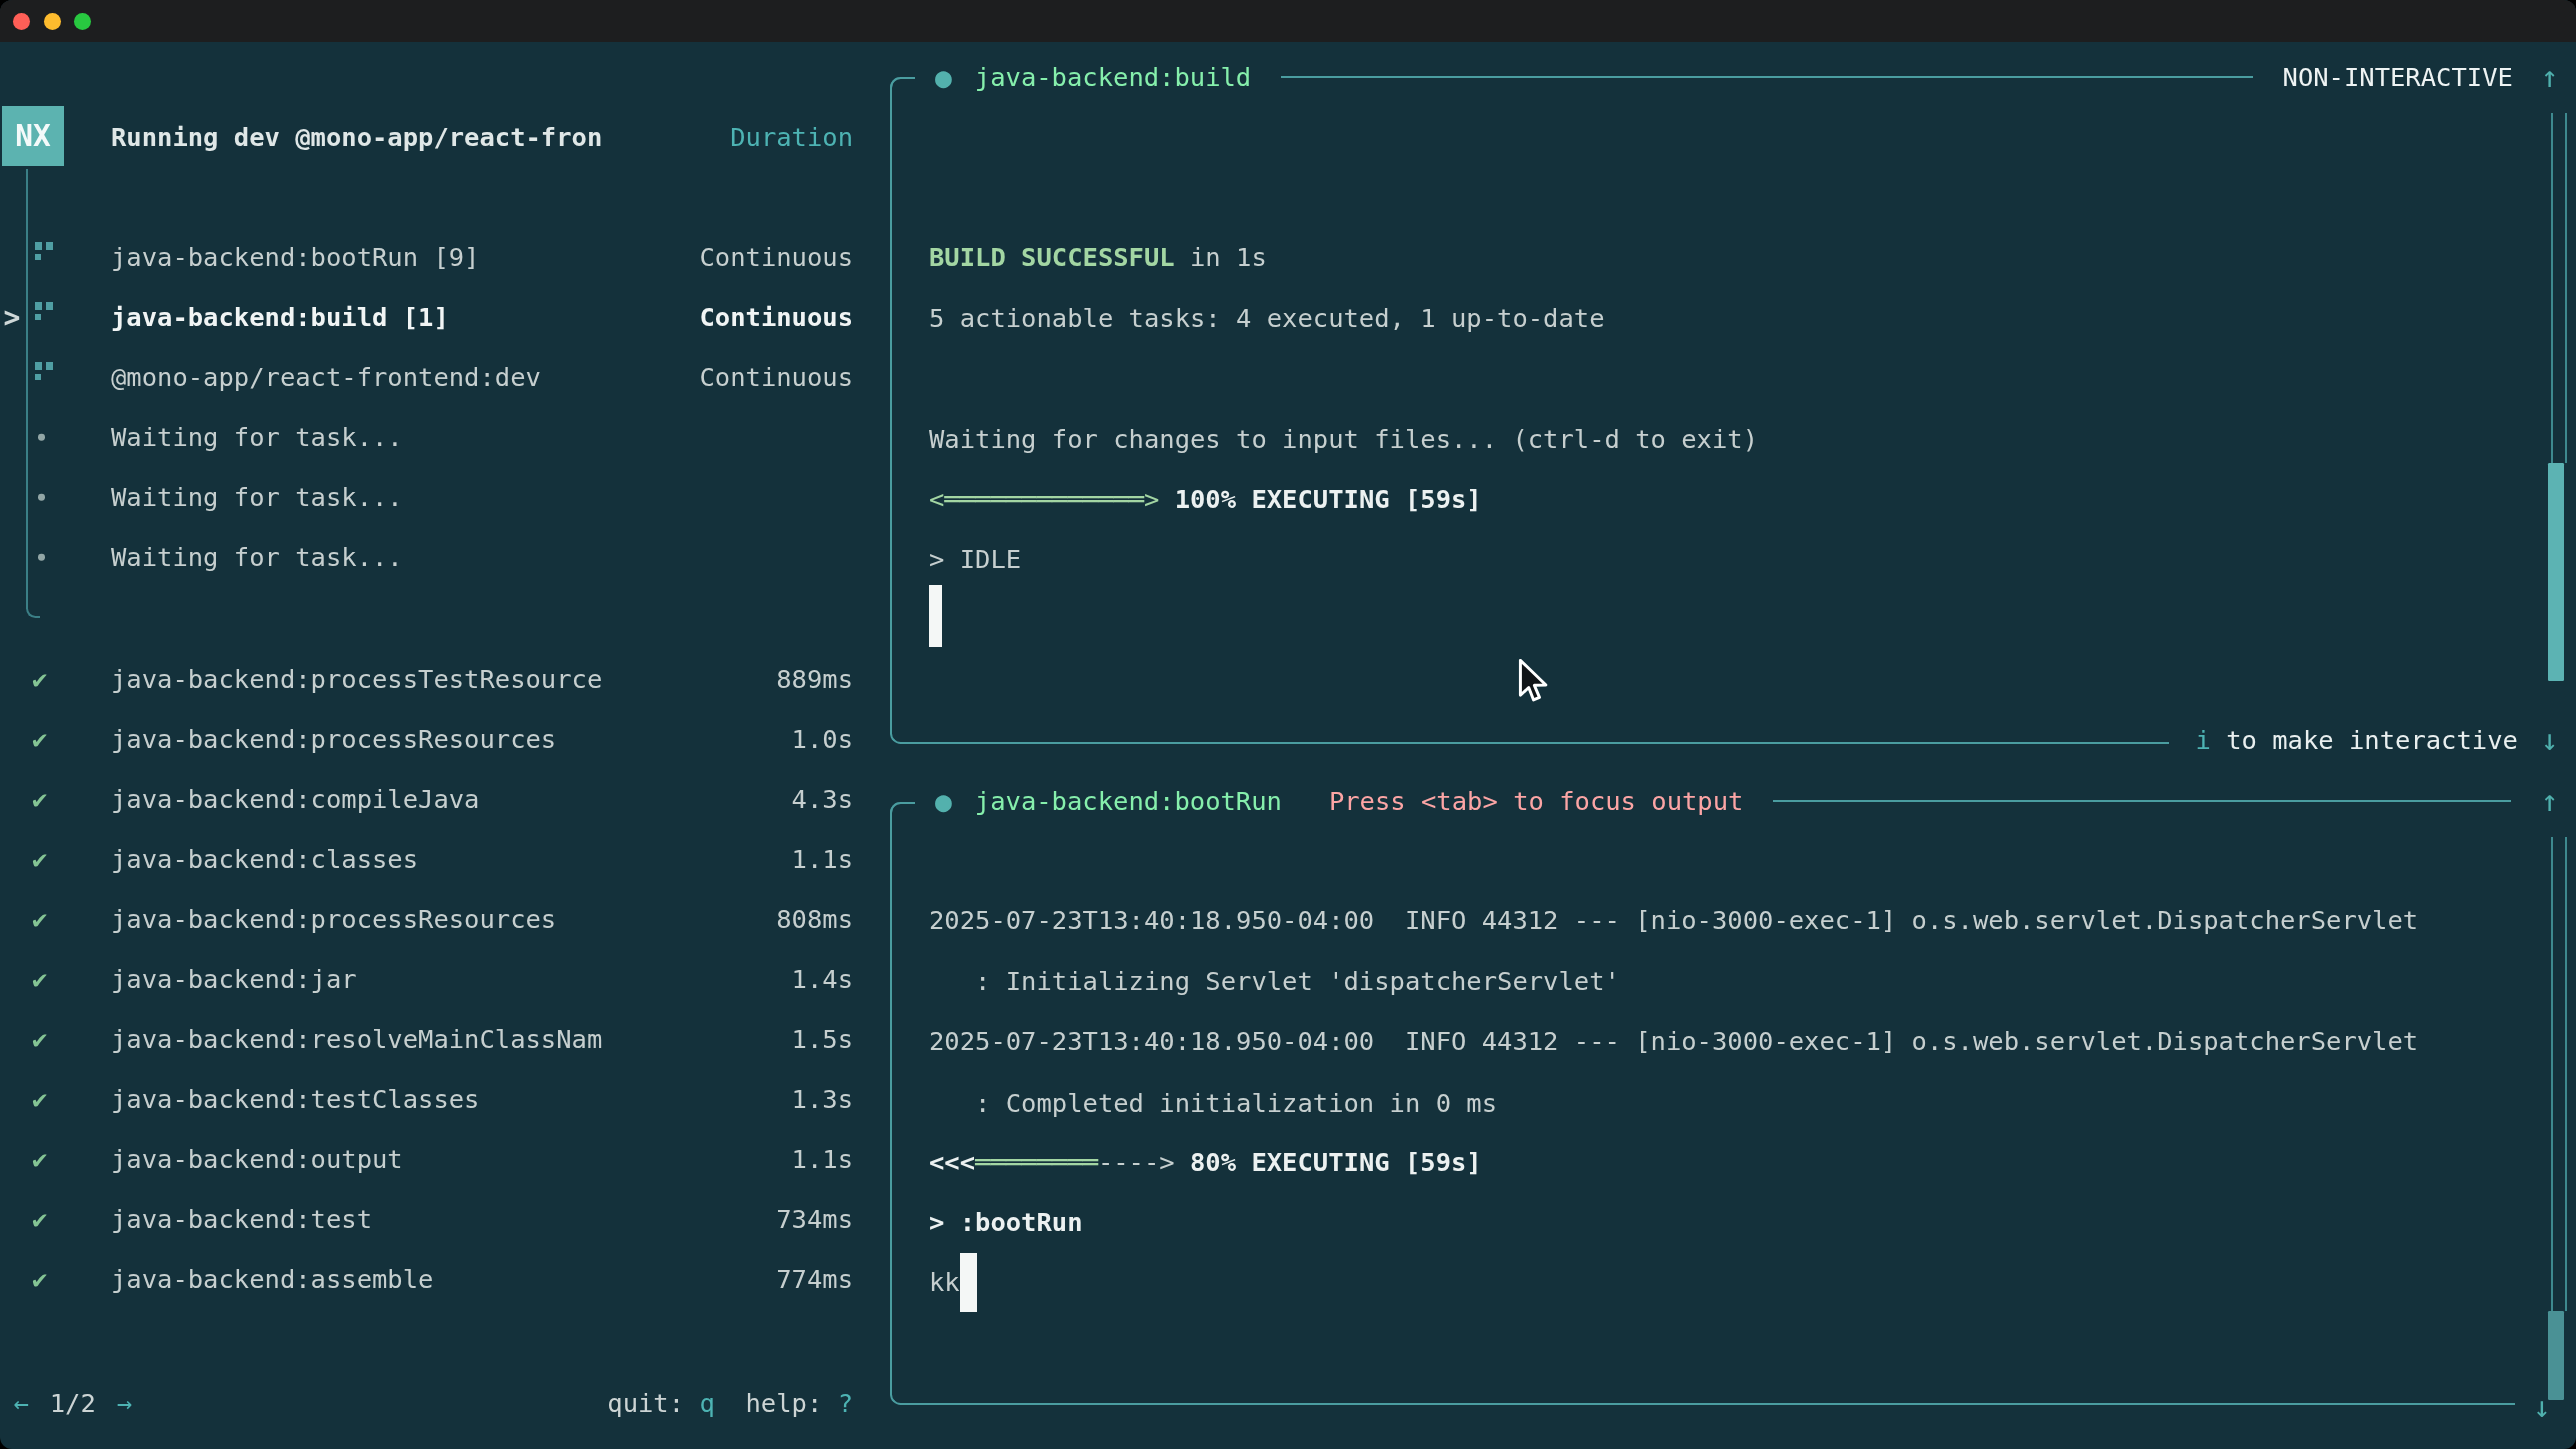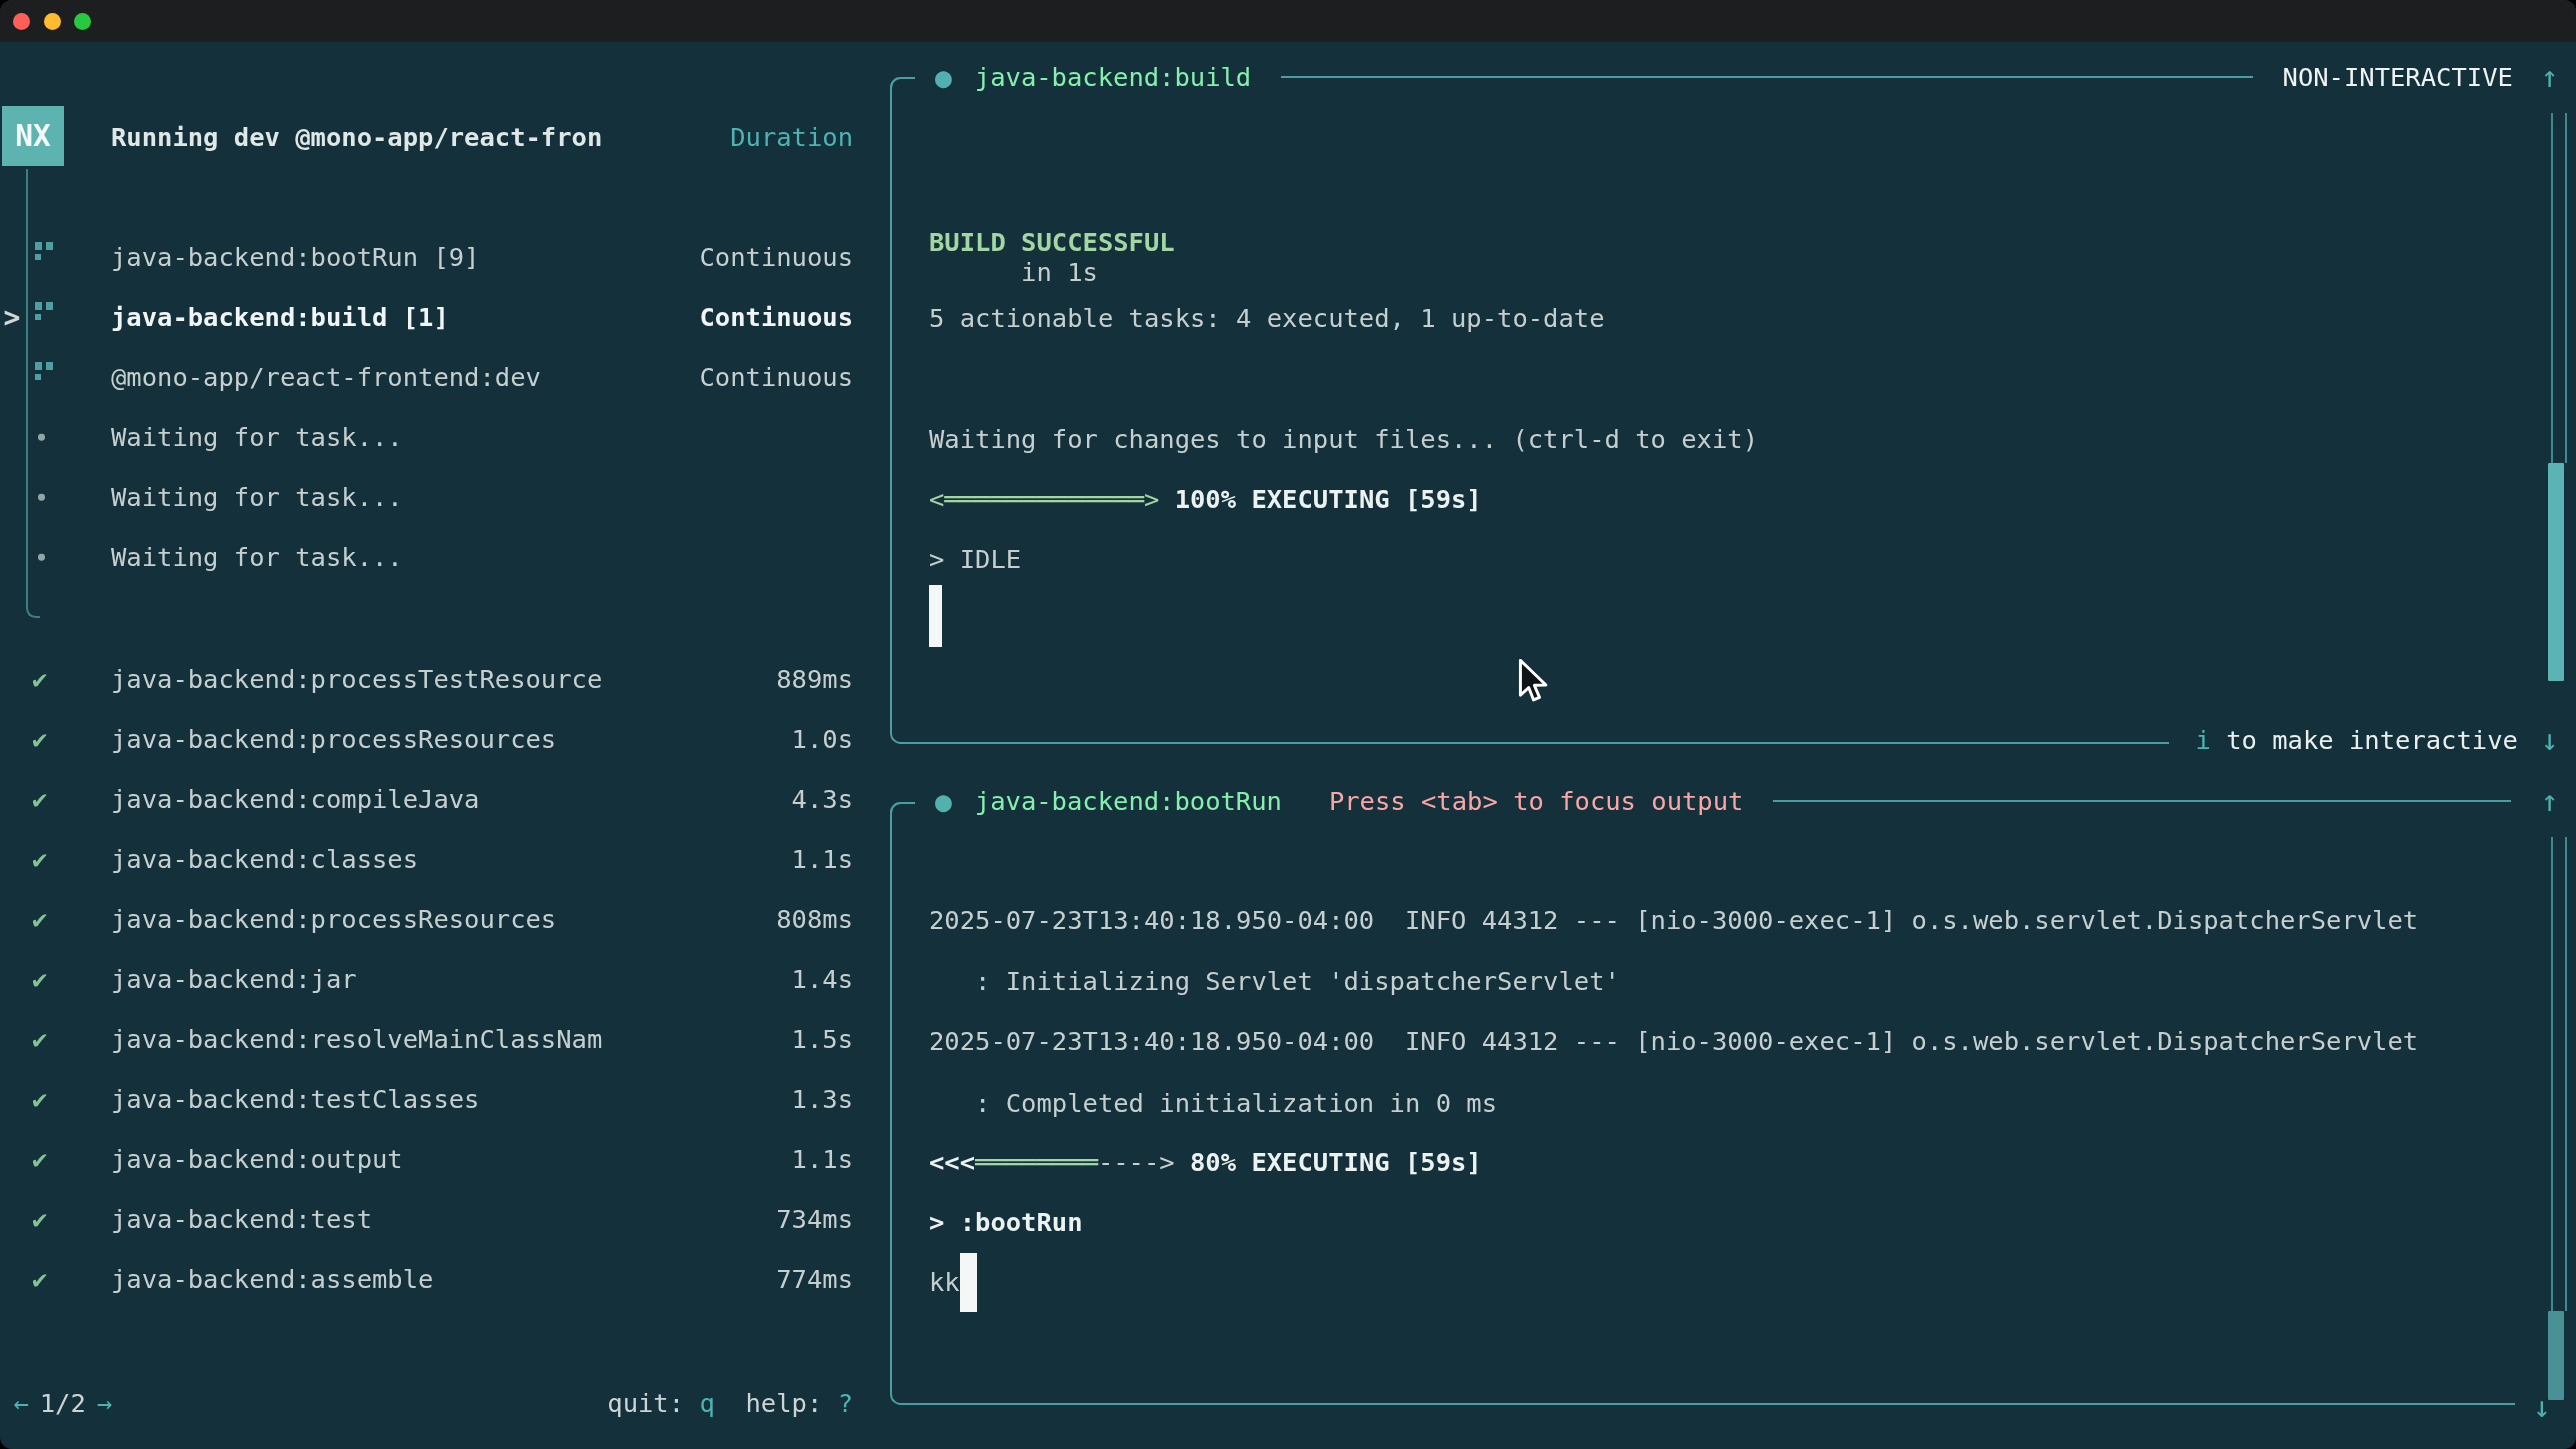--- a/index.html
+++ b/index.html
@@ -230,35 +230,35 @@
       </div>
 
       <div class="trow">
         <span class="check">✔</span>
         <span class="tname">java-backend:assemble</span>
         <span class="tdur">774ms</span>
       </div>
     </div>
 
   <div class="side-footer">
-    <span class="pager"><span class="arr">←</span><span style="margin:0 11px;">1/2</span><span class="arr">→</span></span>
+    <span class="pager"><span class="arr">←</span><span style="margin:0 21px;">1/2</span><span class="arr">→</span></span>
     <span class="helpkeys"><span>quit: </span><span class="key">q</span><span>  </span><span>help: </span><span class="key">?</span></span>
   </div>
 
   <div class="box box1"></div>
   <div class="corner c1"></div>
   <div class="phead ph1">
     <span class="bullet">●</span>
     <span class="ptitle">java-backend:build</span>
     <span class="hline"></span>
     <span class="pmode">NON-INTERACTIVE</span>
     <span class="scroll-arrow ph-up">↑</span>
   </div>
 
-  <div class="line" style="top:227px;flex-direction:column;">
+  <div class="line" style="top:227px;">
     <span class="green">BUILD SUCCESSFUL</span><span class="dim"> in 1s</span>
   </div>
   <div class="line dim" style="top:288px;">5 actionable tasks: 4 executed, 1 up-to-date</div>
   <div class="line dim" style="top:409px;">Waiting for changes to input files... (ctrl-d to exit)</div>
   <div class="line" style="top:469px;">
     <span class="bargreen">&lt;═════════════&gt;</span><span class="boldwhite"> 100% EXECUTING [59s]</span>
   </div>
   <div class="line dim" style="top:529px;">&gt; IDLE</div>
   <div class="cursor1"></div>
 

